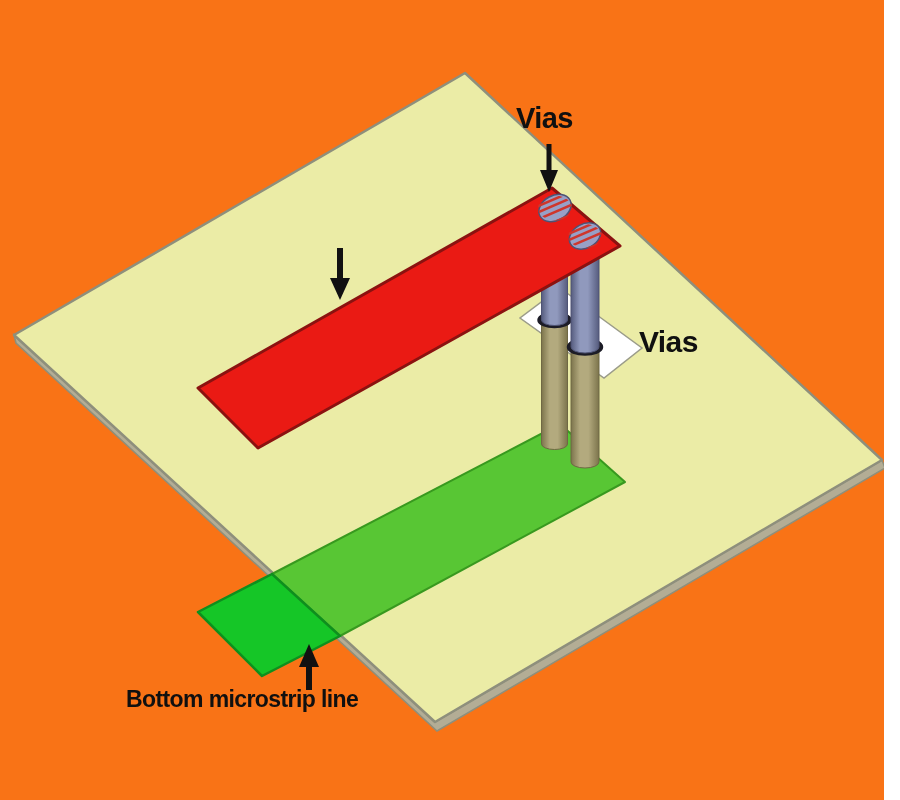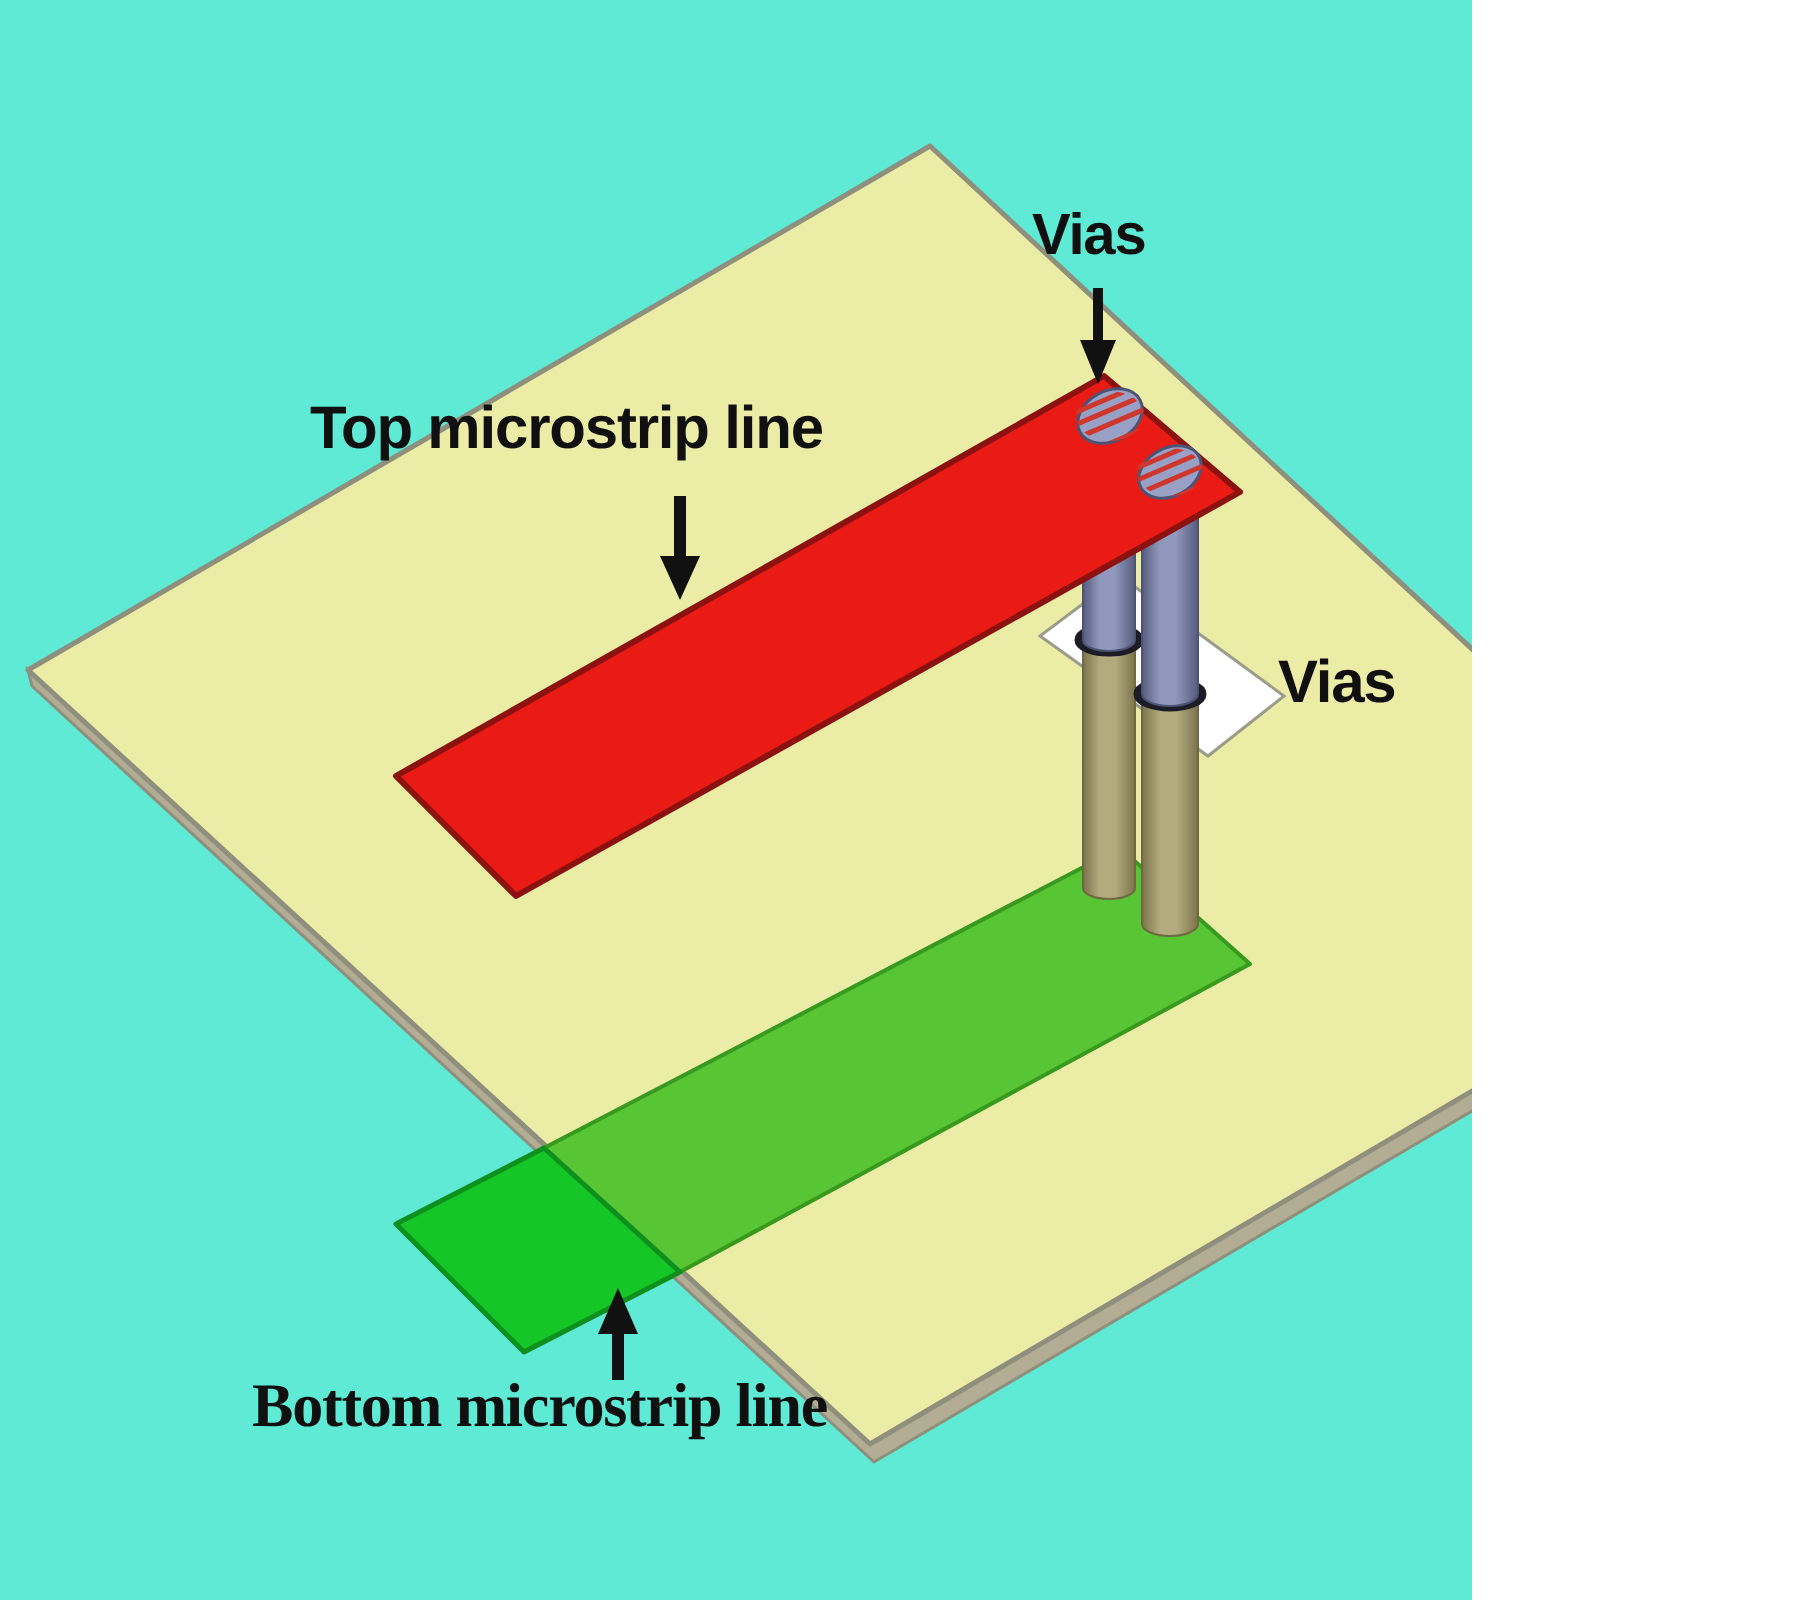--- a/index.html
+++ b/index.html
@@ -1,29 +1,29 @@
 <!DOCTYPE html>
 <html><head>
 <meta charset="utf-8">
 <style>
   html,body{margin:0;padding:0;background:#fff;}
   #stage{
-    position:relative;width:736px;height:800px;background:#5eead4;overflow:hidden;
+    position:relative;width:884px;height:800px;background:#f97316;overflow:hidden;
     font-family:"Liberation Sans", sans-serif;
   }
   #scene{position:absolute;left:0;top:0;}
   .lbl{
     position:absolute;color:#101010;font-weight:700;letter-spacing:-0.6px;
     white-space:nowrap;line-height:1.05;
   }
   .lbl-vias{left:516px;top:103px;font-size:29px;}
   .lbl-top{left:155px;top:199px;font-size:30px;}
   .lbl-slot{left:639px;top:326px;font-size:30px;}
   .lbl-middle{left:483px;top:491px;font-size:31px;}
-  .lbl-bottom{left:126px;top:687px;font-size:31px;font-family:Liberation Serif, serif;}
+  .lbl-bottom{left:126px;top:687px;font-size:23px;}
 </style>
 </head>
 <body>
 
 <div id="stage">
 
   <svg id="scene" width="900" height="800" viewBox="0 0 900 800">
     <defs>
       <linearGradient id="grayCyl" x1="0" y1="0" x2="1" y2="0">
         <stop offset="0" stop-color="#565c7e"></stop>
@@ -97,16 +97,15 @@
       <line x1="340" y1="248" x2="340" y2="281" stroke-width="6"></line>
       <polygon points="330,278 350,278 340,300" stroke="none" fill="#111111"></polygon>
     </g>
     <g stroke="#111111">
       <line x1="309" y1="690" x2="309" y2="664" stroke-width="6"></line>
       <polygon points="299,667 319,667 309,644" stroke="none" fill="#111111"></polygon>
     </g>
   </svg>
 
   <div class="lbl lbl-vias">Vias</div>
-  <div class="lbl lbl-top">Top microstrip line</div>
   <div class="lbl lbl-slot">Vias</div>
   <div class="lbl lbl-bottom">Bottom microstrip line</div>
 </div>
 
 </body></html>

